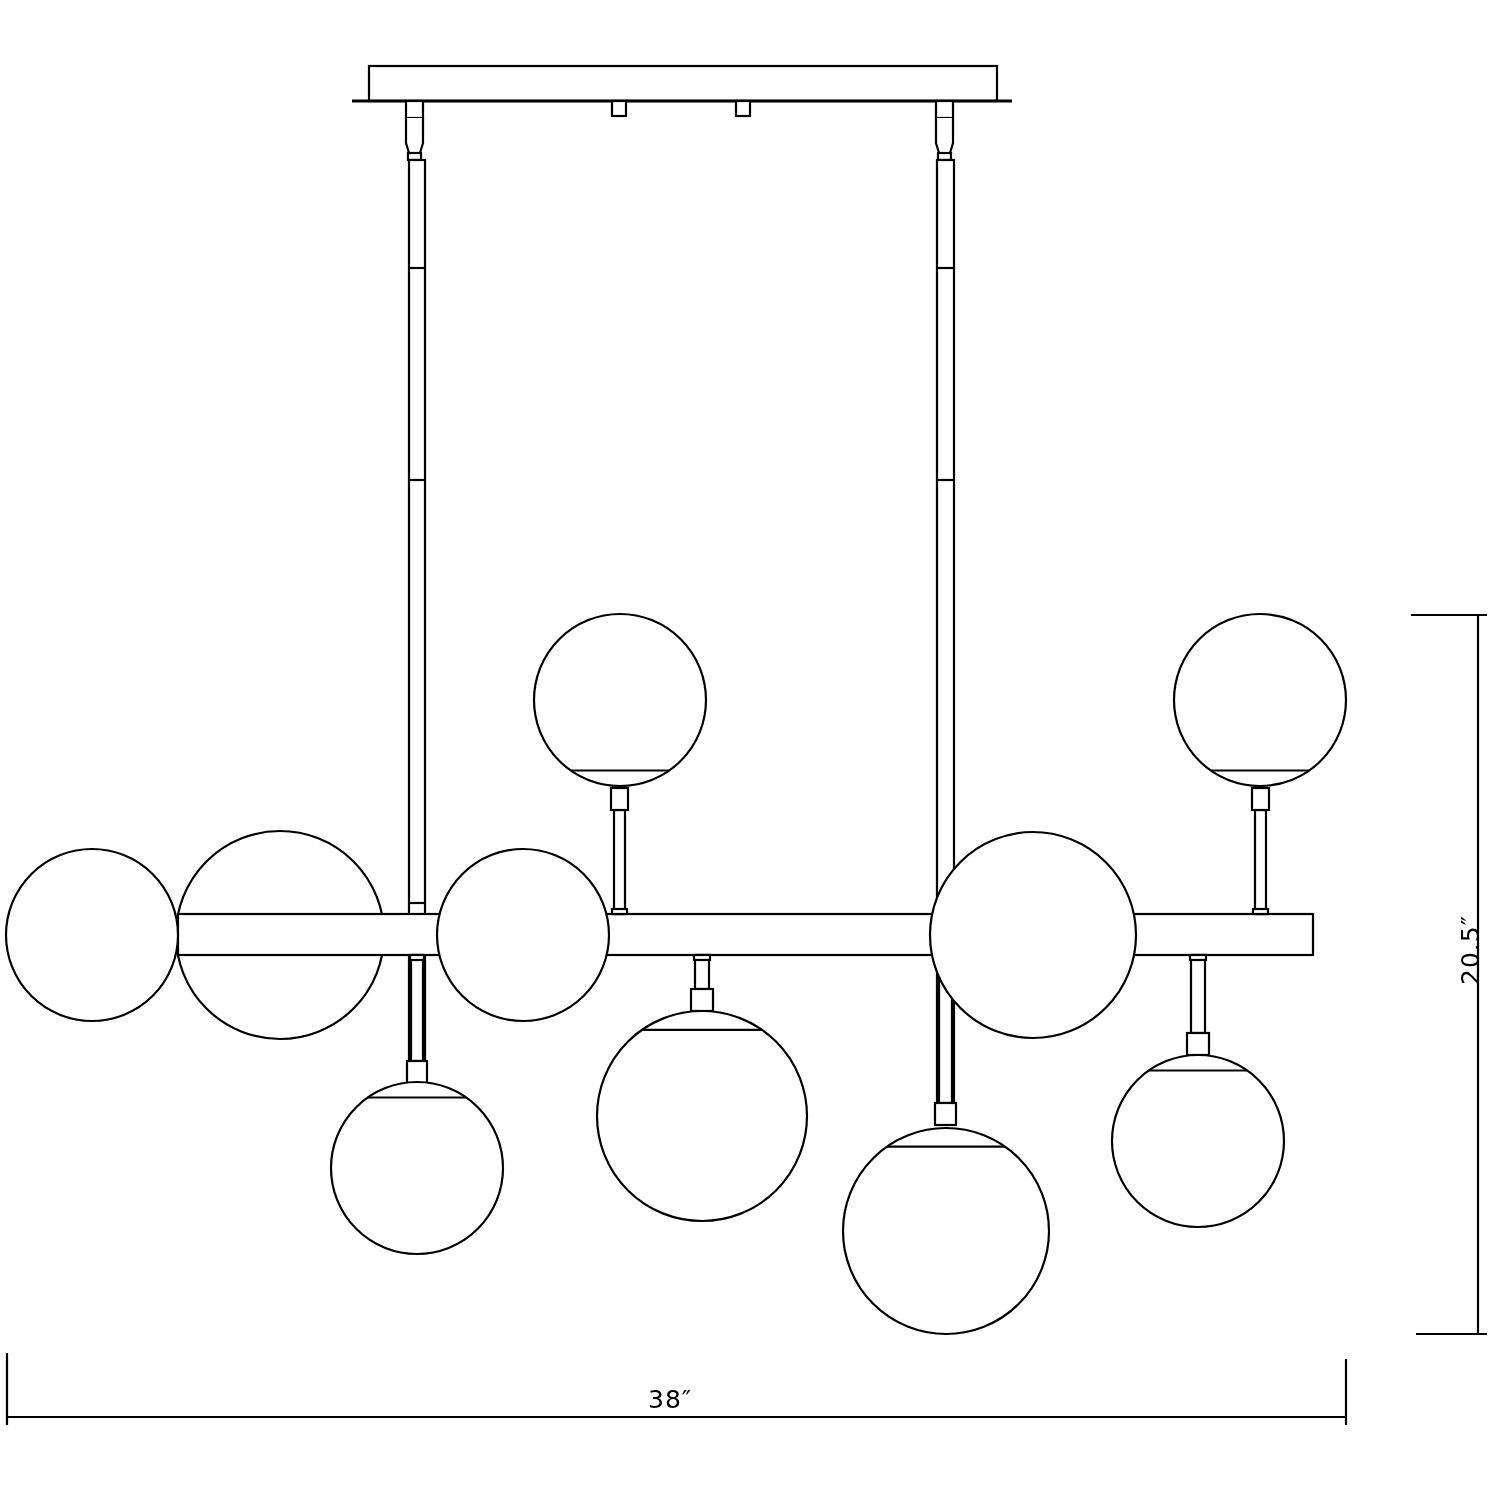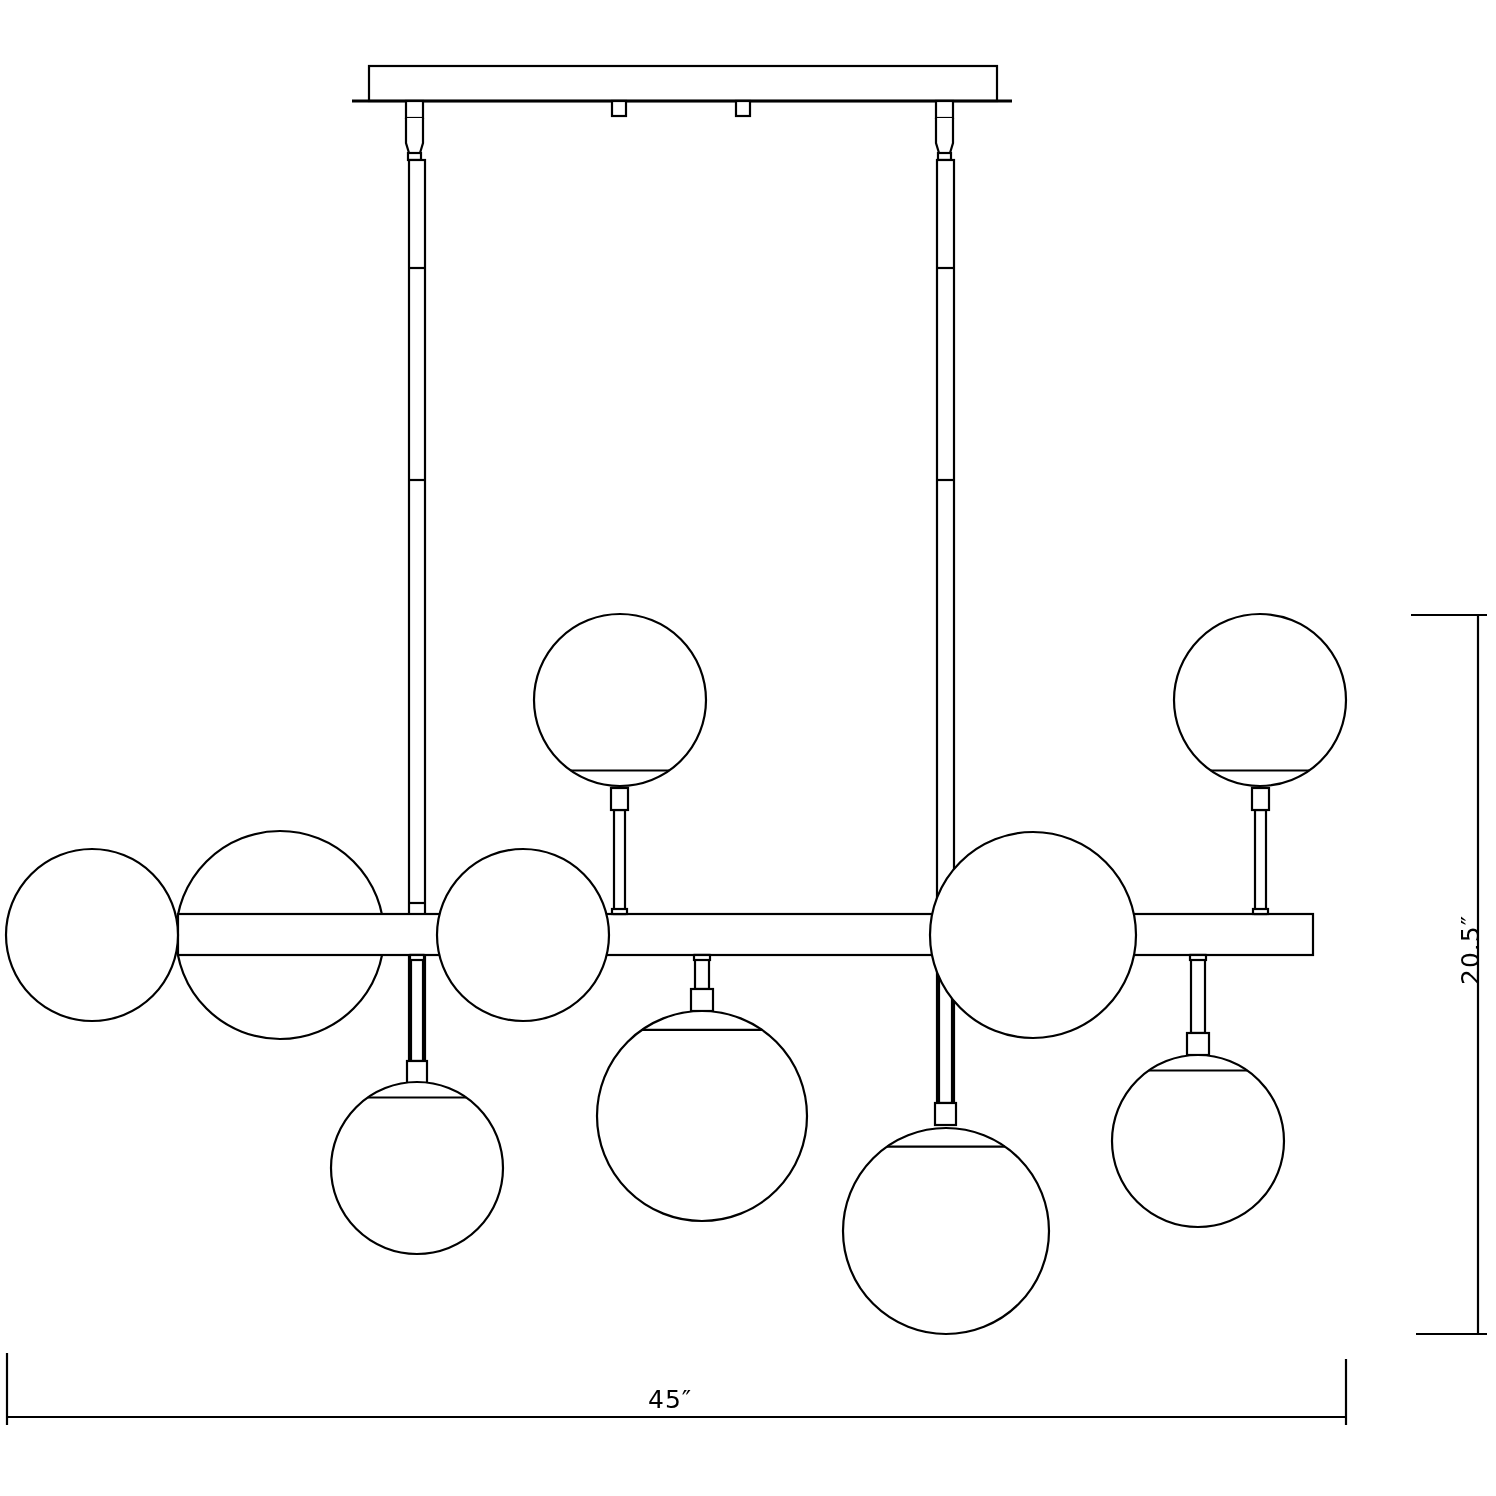--- a/index.html
+++ b/index.html
@@ -146,15 +146,15 @@
   <g id="layer-dims">
       <line x1="7" x2="1346" y1="1417" y2="1417" class="ln"></line>
       <line x1="7" x2="7" y1="1353" y2="1425" class="ln"></line>
       <line x1="1346" x2="1346" y1="1359" y2="1425" class="ln"></line>
       <line x1="1478" x2="1478" y1="615" y2="1334" class="ln"></line>
       <line x1="1411" x2="1487" y1="615" y2="615" class="ln"></line>
       <line x1="1416" x2="1487" y1="1334" y2="1334" class="ln"></line>
     </g>
 </svg>
 
-<div class="dim-label width-label">45″</div>
+<div class="dim-label width-label">38″</div>
 
 <div class="dim-label height-label">20.5″</div>
 
 </body></html>

